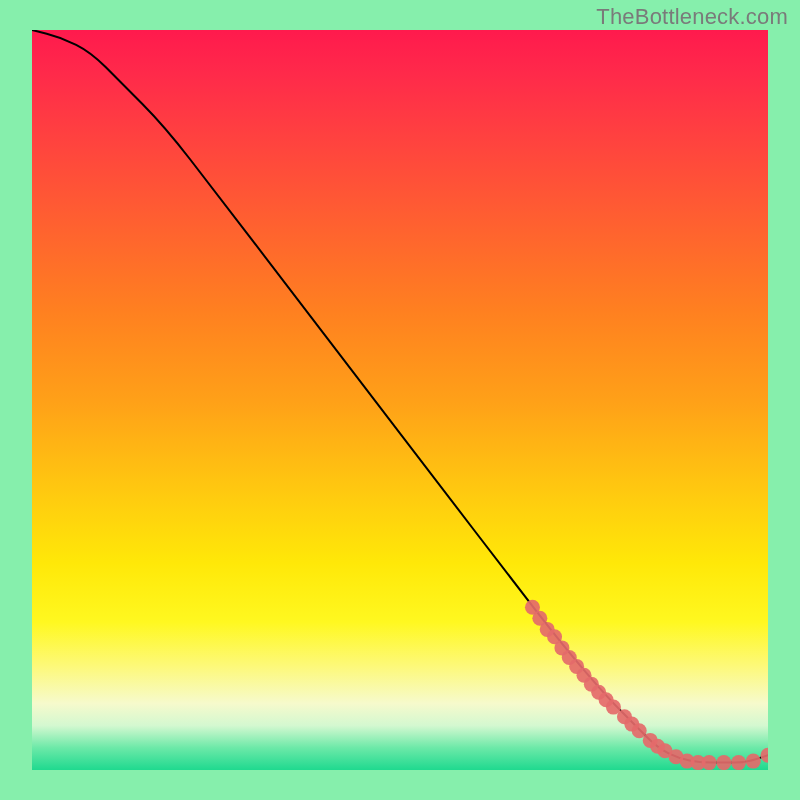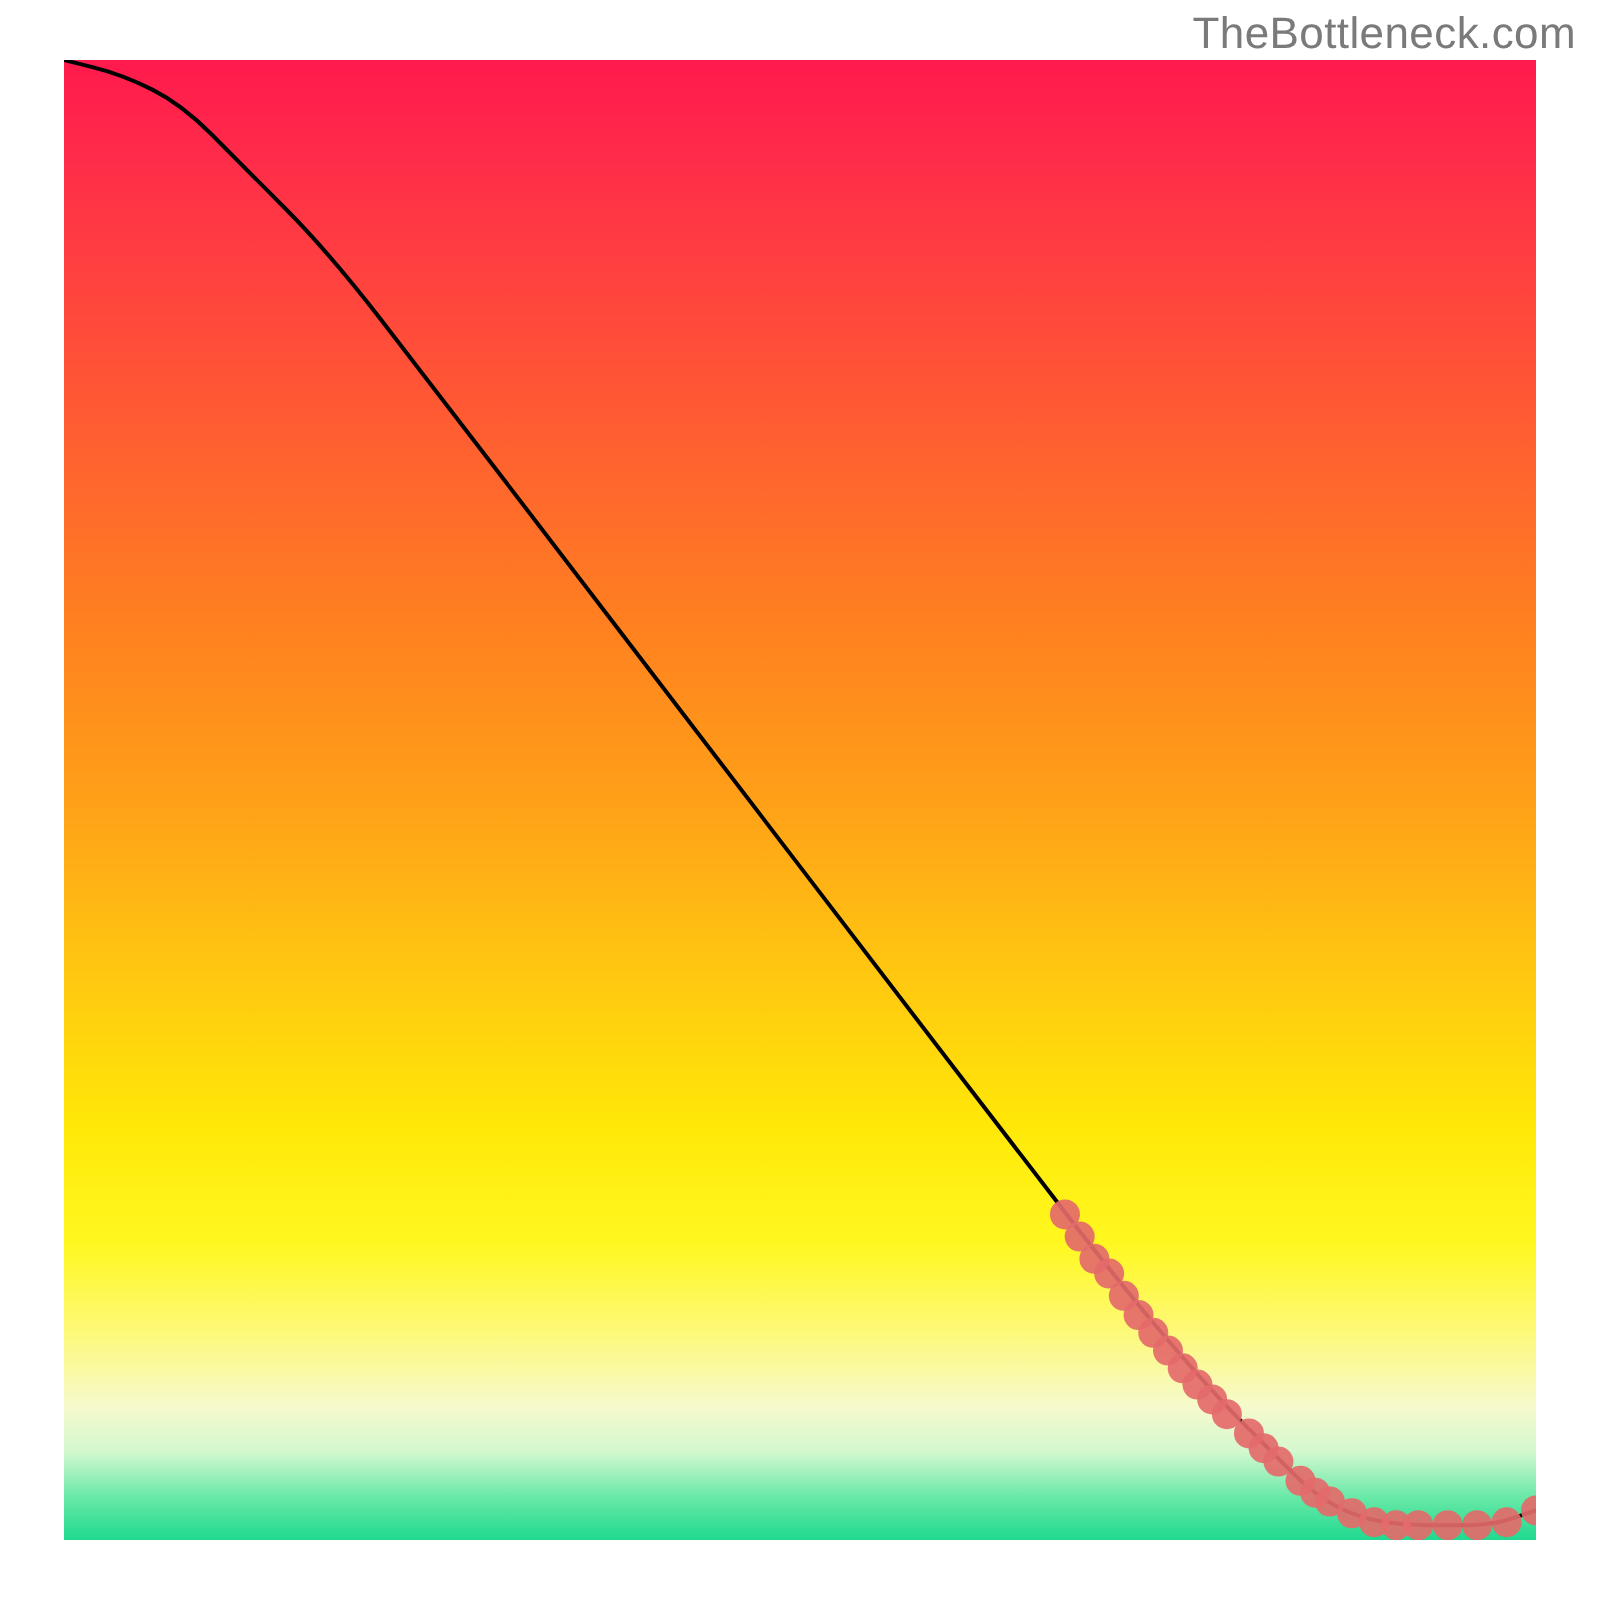--- a/index.html
+++ b/index.html
@@ -8,21 +8,21 @@
     width: 800px;
     height: 800px;
     background: #000;
     overflow: hidden;
     font-family: Arial, Helvetica, sans-serif;
   }
   .frame {
     position: relative;
     width: 800px;
     height: 800px;
-    background: #ffffff;
+    background: #86efac;
   }
   .watermark {
     position: absolute;
     top: 4px;
     right: 12px;
     color: #7a7a7a;
     font-size: 22px;
     font-weight: 500;
     letter-spacing: 0.2px;
     z-index: 10;

